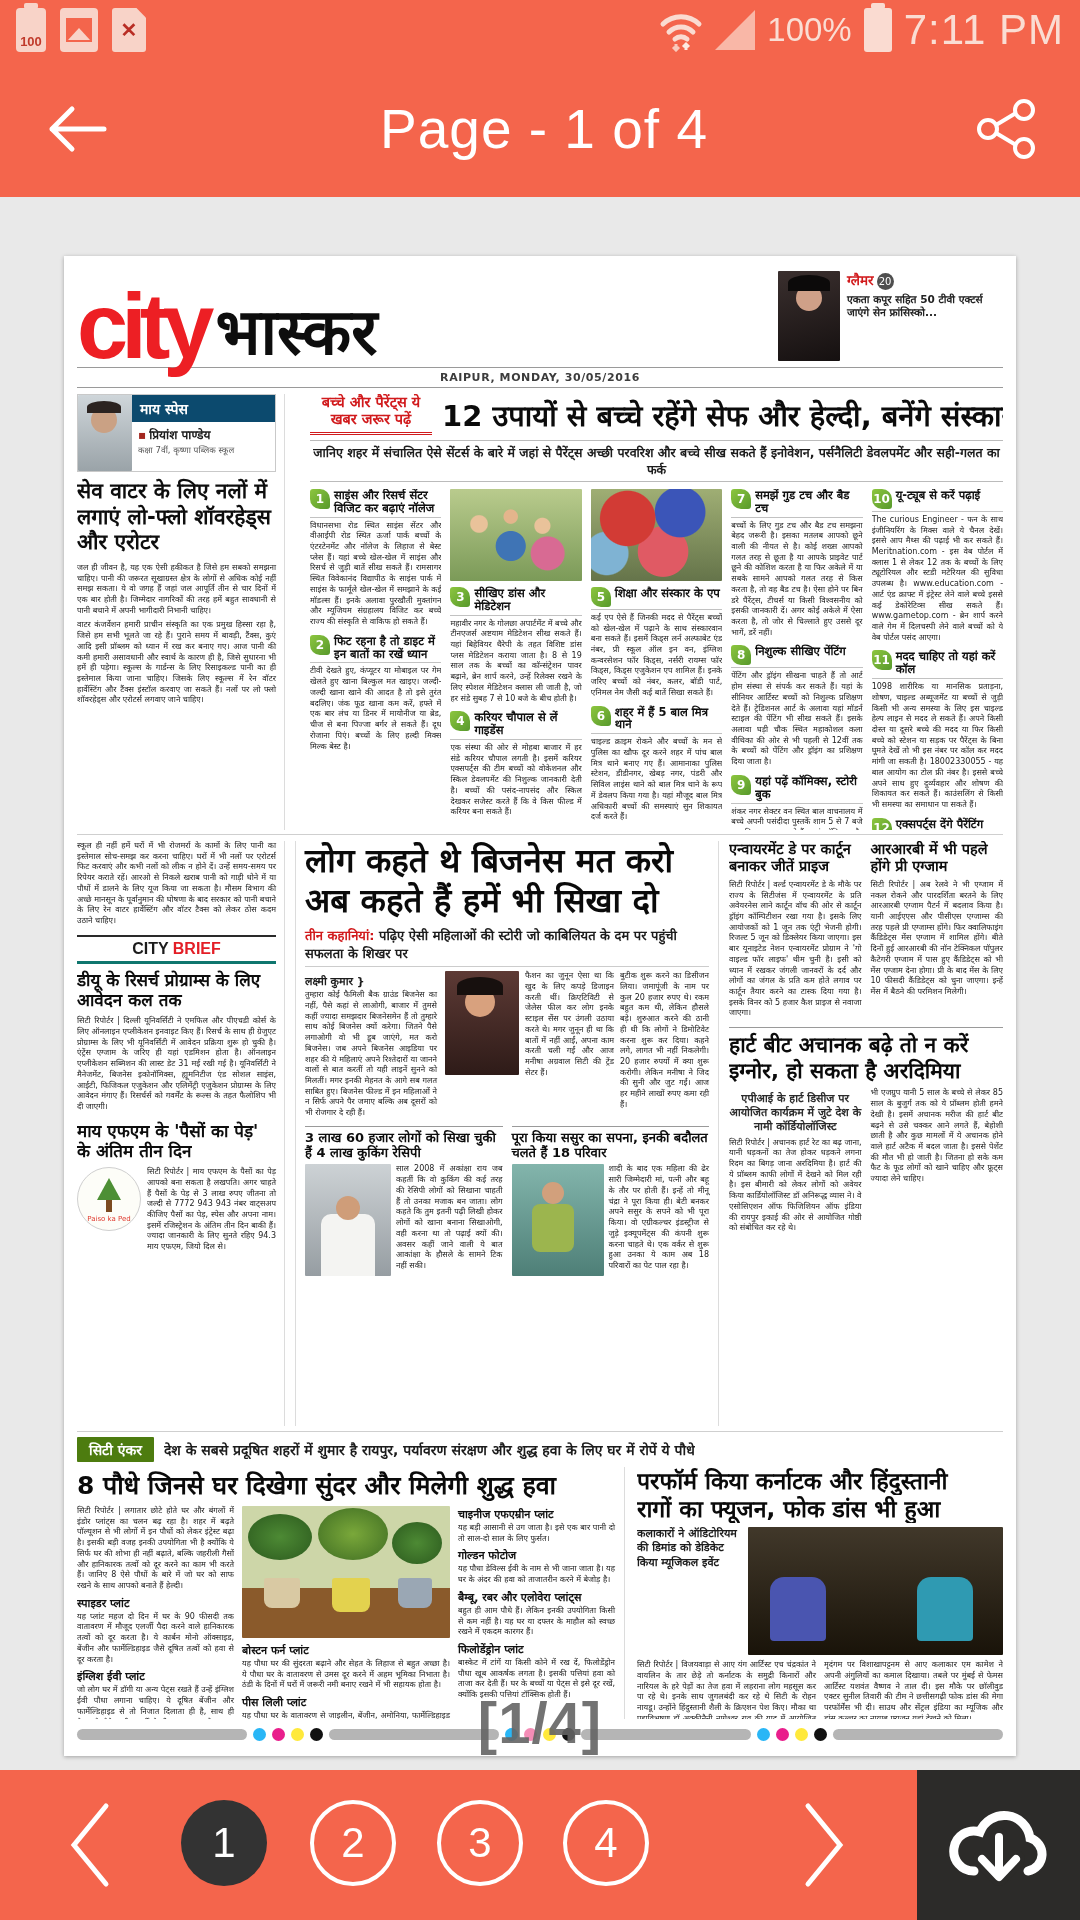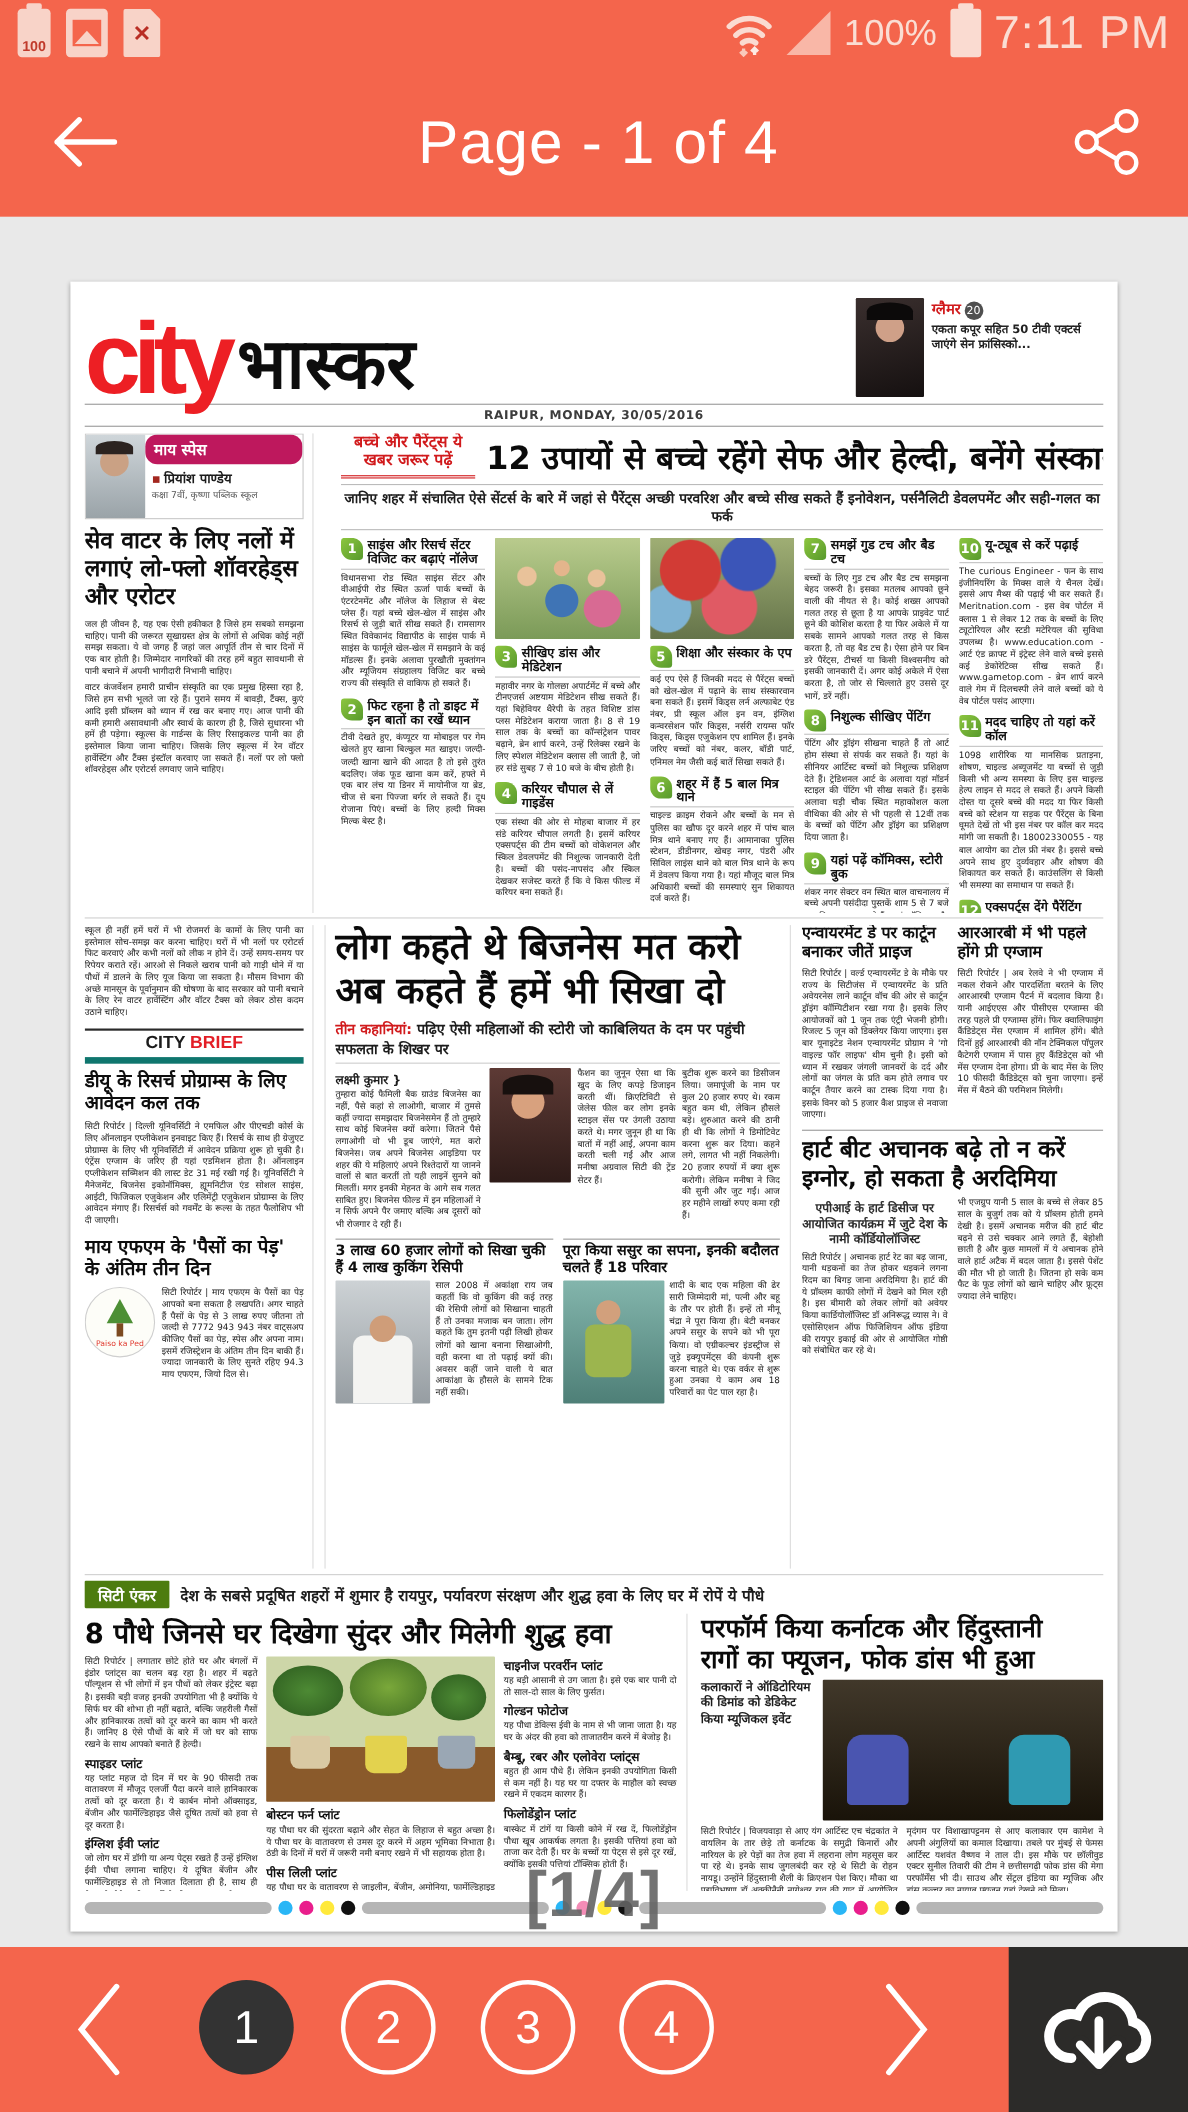--- a/index.html
+++ b/index.html
@@ -39,41 +39,41 @@
   .dateline{border-top:1px solid #9a9a9a;border-bottom:1px solid #9a9a9a;text-align:center;font-size:11px;font-weight:bold;color:#3c3c3c;letter-spacing:.6px;padding:3px 0;margin-top:4px;}
   
   .body-t{font-size:8px;line-height:1.34;text-align:justify;color:#1b1b1b;}
   .top-section{display:flex;gap:10px;height:436px;margin-top:6px;}
   .col-left{width:208px;flex:none;border-right:1px solid #dcdcdc;padding-right:8px;box-sizing:border-box;overflow:hidden;}
   .myspace{border:1px solid #c9c9c9;display:flex;margin-bottom:7px;height:76px;overflow:hidden;}
   .ms-photo{width:54px;flex:none;background:linear-gradient(#cfd6da,#9aa3a8);position:relative;}
   .ms-photo:before{content:"";position:absolute;top:12px;left:13px;width:26px;height:26px;border-radius:50%;background:#caa184;}
   .ms-photo:after{content:"";position:absolute;top:6px;left:9px;width:34px;height:12px;border-radius:50% 50% 0 0;background:#2b2320;}
   .ms-right{flex:1;}
-  .ms-tag{background:#be185d;color:#fff;font-weight:bold;font-size:14px;padding:4px 8px;border-radius:11px;}
+  .ms-tag{background:#0c4a6e;color:#fff;font-weight:bold;font-size:14px;padding:4px 8px;}
   .ms-name{font-size:12px;font-weight:bold;padding:4px 6px 0;}
   .ms-name:before{content:"▪";color:#a3271f;margin-right:3px;}
   .ms-meta{font-size:8.5px;color:#555;padding:1px 6px;}
   .water-h{font-size:21px;font-weight:bold;line-height:1.22;margin:2px 0 7px;color:#0d0d0d;}
   .col-main{flex:1;min-width:0;overflow:hidden;margin-left:15px;}
   .lead-top{display:flex;gap:10px;align-items:center;}
   .kicker{width:122px;flex:none;color:#d11a1c;font-weight:bold;font-size:14.5px;text-align:center;line-height:1.2;border-bottom:3px double #d11a1c;padding-bottom:3px;}
   .lead-headline{font-size:29px;font-weight:bold;white-space:nowrap;overflow:hidden;color:#0b0b0b;}
   .lead-deck{font-size:12.5px;font-weight:bold;text-align:center;border-top:1px solid #bbb;border-bottom:1px solid #bbb;padding:3px 0;margin:5px 0 7px;}
   .tips-grid{display:flex;gap:9px;}
   .tcol{flex:1;min-width:0;overflow:hidden;}
   .tip{margin-bottom:7px;}
   .tip-head{display:flex;gap:4px;align-items:flex-start;border-bottom:1px solid #c2c2c2;padding-bottom:2px;margin-bottom:3px;}
   .tip-num{width:20px;height:20px;flex:none;background:linear-gradient(135deg,#8dc63f,#57992c);color:#fff;font-weight:bold;font-size:12px;display:flex;align-items:center;justify-content:center;border-radius:3px 10px 3px 10px;}
   .tip-title{font-weight:bold;font-size:11.5px;line-height:1.12;color:#101010;}
   .photo{position:relative;overflow:hidden;border-radius:1px;}
   .family-photo{height:92px;margin-bottom:6px;background:radial-gradient(circle at 22% 38%,#e9c29a 0 7%,transparent 8%),radial-gradient(circle at 46% 30%,#e4b58c 0 7%,transparent 8%),radial-gradient(circle at 70% 40%,#e9c29a 0 7%,transparent 8%),radial-gradient(circle at 46% 62%,#3f74b5 0 16%,transparent 17%),radial-gradient(circle at 74% 70%,#d86a93 0 14%,transparent 15%),linear-gradient(#b9cb8d,#7b9a58);}
   .balloons-photo{height:92px;margin-bottom:6px;background:radial-gradient(circle at 28% 32%,#d23b35 0 24%,transparent 25%),radial-gradient(circle at 68% 25%,#3b55b8 0 22%,transparent 23%),radial-gradient(circle at 55% 68%,#e05a64 0 26%,transparent 27%),radial-gradient(circle at 12% 70%,#7fb3d3 0 16%,transparent 17%),linear-gradient(#9fae74,#65744a);}
   .mid-section{display:flex;gap:10px;height:592px;margin-top:4px;border-top:1px solid #cfcfcf;padding-top:6px;box-sizing:border-box;}
-  .brief-head{text-align:center;font-family:"Liberation Sans",sans-serif;font-weight:bold;font-size:16px;border-top:2px solid #2a2a2a;border-bottom:6px solid #0f766e;padding:3px 0;margin:8px 0 6px;}
+  .brief-head{text-align:center;font-family:"Liberation Sans",sans-serif;font-weight:bold;font-size:16px;border-top:2px solid #2a2a2a;border-bottom:3px solid #0f766e;padding:3px 0;margin:8px 0 6px;}
   .brief-red{color:#e31e26;}
   .sub-h{font-size:17px;font-weight:bold;line-height:1.22;margin:3px 0 5px;color:#0d0d0d;}
   .myfm-wrap{display:flex;gap:6px;margin-top:3px;}
   .myfm-logo{width:62px;height:62px;flex:none;border:1px solid #cfcfcf;border-radius:50%;position:relative;background:#fdfdf8;}
   .myfm-logo .crown{position:absolute;top:10px;left:19px;width:0;height:0;border-left:12px solid transparent;border-right:12px solid transparent;border-bottom:22px solid #4d8f35;}
   .myfm-logo .trunk{position:absolute;top:32px;left:28px;width:6px;height:12px;background:#7c4a21;}
   .myfm-logo .paiso{position:absolute;bottom:7px;width:100%;text-align:center;font-size:7px;font-weight:normal;color:#e03a2f;}
   .col-center{width:424px;flex:none;border-right:1px solid #dcdcdc;border-left:1px solid #dcdcdc;padding:0 9px;box-sizing:border-box;overflow:hidden;}
   .biz-h{font-size:33px;font-weight:bold;line-height:1.2;white-space:nowrap;color:#0a0a0a;}
   .biz-deck{font-size:13px;font-weight:bold;margin:6px 0 4px;border-bottom:1px solid #ccc;padding-bottom:4px;}
@@ -425,21 +425,21 @@
                 <div class="pot" style="bottom:30px;left:22px;width:36px;height:30px;background:#d9c9a3;"></div>
                 <div class="pot" style="bottom:26px;left:90px;width:38px;height:34px;background:#e3d24e;"></div>
                 <div class="pot" style="bottom:30px;left:156px;width:34px;height:30px;background:#9aa7b4;"></div>
               </div>
               <div class="psec-h">बोस्टन फर्न प्लांट</div>
               <div class="body-t">यह पौधा घर की सुंदरता बढ़ाने और सेहत के लिहाज से बहुत अच्छा है। ये पौधा घर के वातावरण से उमस दूर करने में अहम भूमिका निभाता है। ठंडी के दिनों में घरों में जरूरी नमी बनाए रखने में भी सहायक होता है।</div>
               <div class="psec-h">पीस लिली प्लांट</div>
               <div class="body-t">यह पौधा घर के वातावरण से जाइलीन, बेंजीन, अमोनिया, फार्मेल्डिहाइड और ट्रिक्लोरोएथीन जैसे दूषित तत्व दूर करने में कारगर है। इससे आप रूम में फ्रेशनेस फील कर सकते हैं।</div>
             </div>
             <div class="pcol">
-              <div class="psec-h" style="margin-top:0">चाइनीज परवर्रीन प्लांट</div>
+              <div class="psec-h" style="margin-top:0">चाइनीज एफएम्रीन प्लांट</div>
               <div class="body-t">यह बड़ी आसानी से उग जाता है। इसे एक बार पानी दो तो साल-दो साल के लिए फुर्सत।</div>
               <div class="psec-h">गोल्डन फोटोज</div>
               <div class="body-t">यह पौधा डेविल्स ईवी के नाम से भी जाना जाता है। यह घर के अंदर की हवा को ताजातरीन करने में बेजोड़ है।</div>
               <div class="psec-h">बैम्बू, रबर और एलोवेरा प्लांट्स</div>
               <div class="body-t">बहुत ही आम पौधे हैं। लेकिन इनकी उपयोगिता किसी से कम नहीं है। यह घर या दफ्तर के माहौल को स्वच्छ रखने में एकदम कारगर हैं।</div>
               <div class="psec-h">फिलोडेंड्रोन प्लांट</div>
               <div class="body-t">बास्केट में टांगें या किसी कोने में रख दें, फिलोडेंड्रोन पौधा खूब आकर्षक लगता है। इसकी पत्तियां हवा को ताजा कर देती हैं। घर के बच्चों या पेट्स से इसे दूर रखें, क्योंकि इसकी पत्तियां टॉक्सिक होती हैं।</div>
             </div>
           </div>
         </div>

